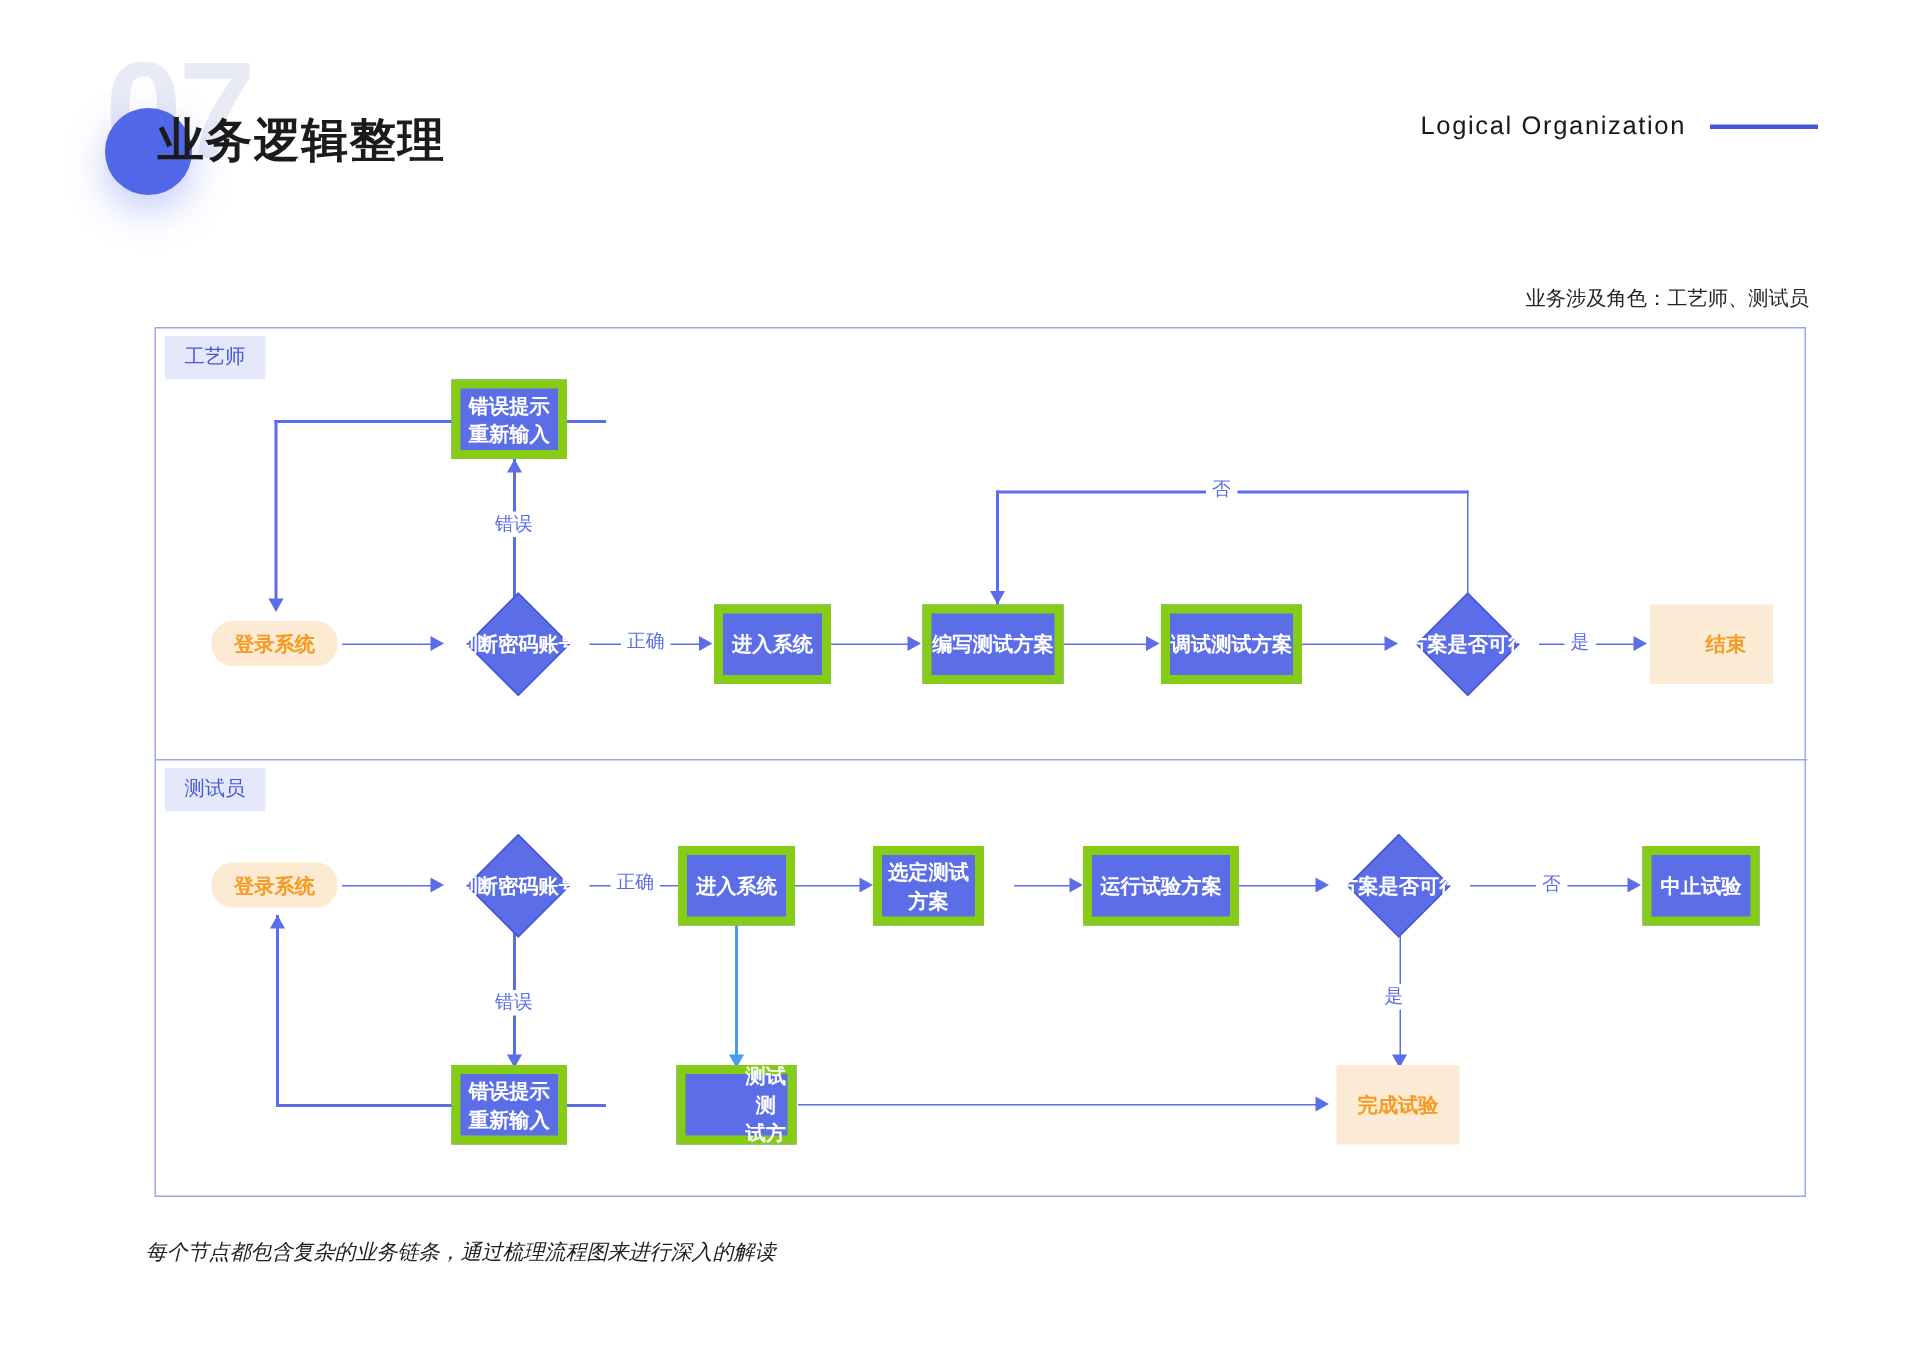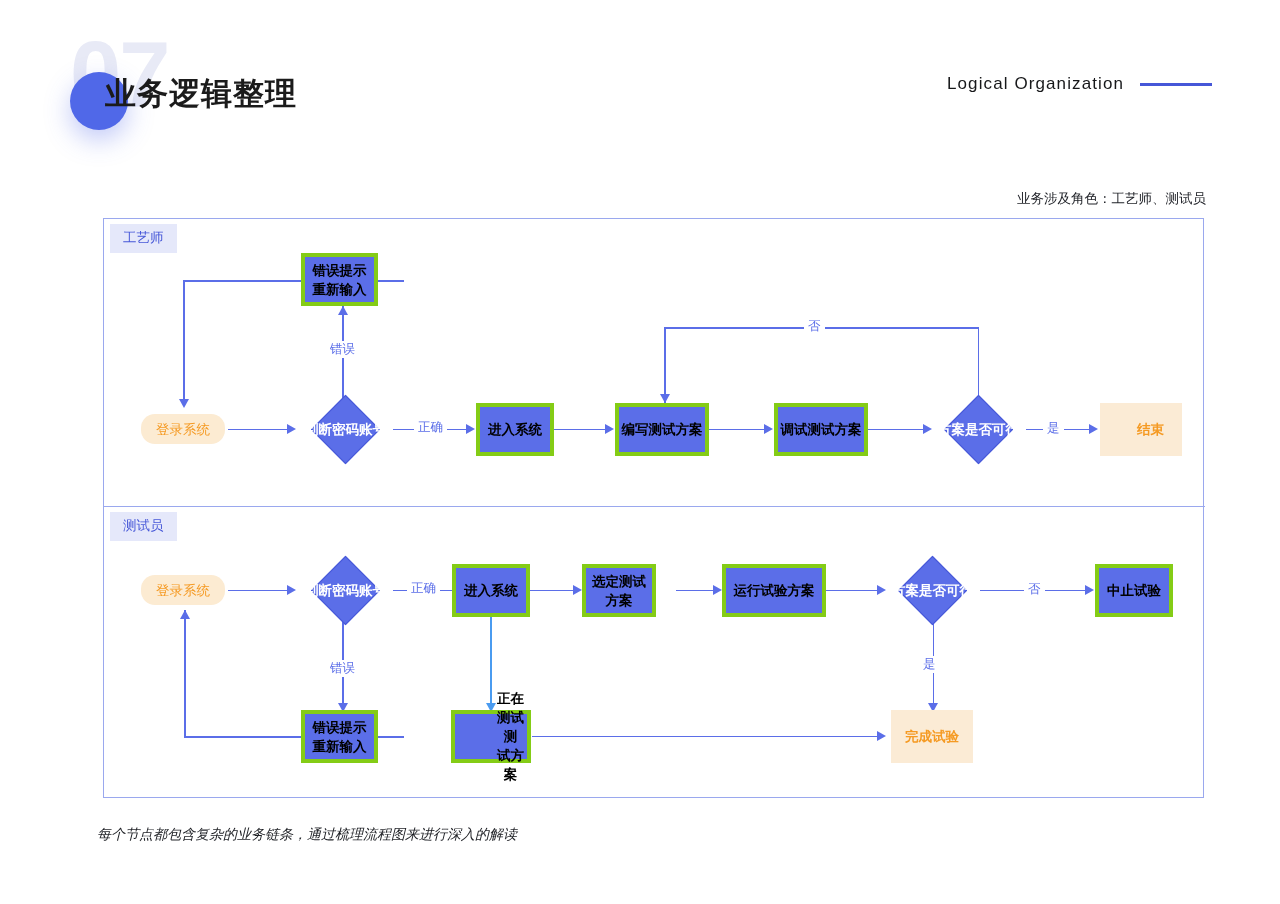--- a/index.html
+++ b/index.html
@@ -63,24 +63,24 @@
 
   
   .node {
     position: absolute;
     display: flex; align-items: center; justify-content: center;
     text-align: center; white-space: pre-line;
     font-size: 13.5px; line-height: 19px; font-weight: 700;
     z-index: 3;
   }
   .n-proc {
-    background: #5B6EE8; border: 4px solid #84cc16; color: #000000;
+    background: #5B6EE8; border: 6px solid #84cc16; color: #ffffff;
   }
   .n-pill {
-    background: #FCEBD2; color: #F59A23; border-radius: 14px; font-weight: 400;
+    background: #FCEBD2; color: #F59A23; border-radius: 14px; font-weight: 700;
   }
   .n-term {
     background: #FBEBD5; color: #F59A23; font-weight: 700;
   }
   .n-dia { background: transparent; }
   .n-dia .dia-shape {
     position: absolute; left: 0; top: 0; width: 100%; height: 100%;
     background: #5B6EE8; border: 1px solid #4657D8;
     transform: rotate(45deg);
   }

